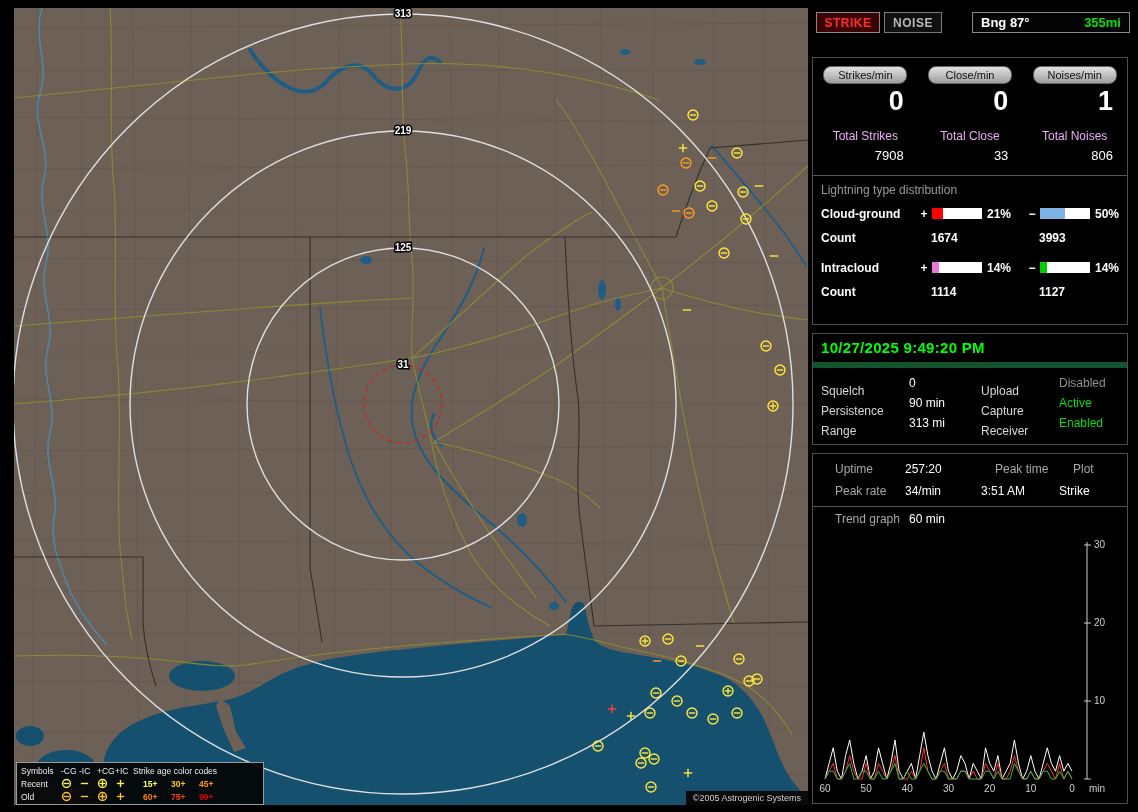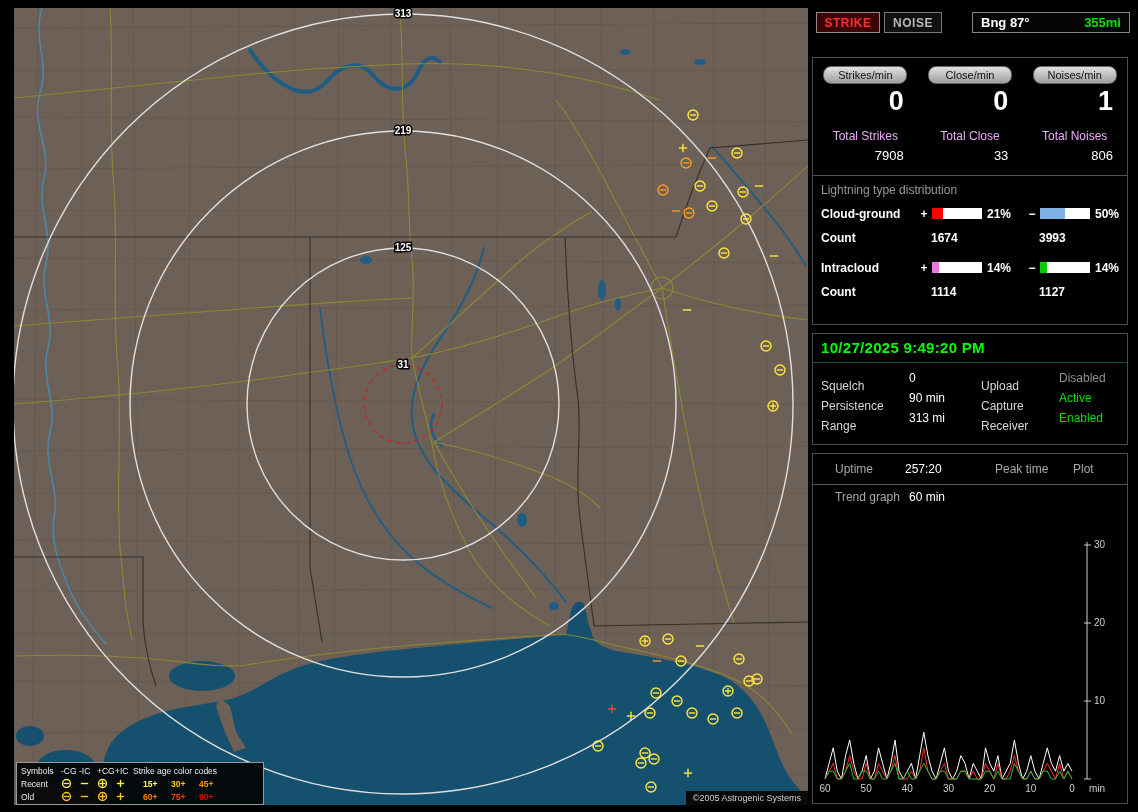--- a/index.html
+++ b/index.html
@@ -44,21 +44,21 @@
   .dist-title{color:#9a9a9a;font-size:12px;padding:7px 8px 0 8px;}
   .dist-row,.count-row{display:grid;grid-template-columns:96px 14px 52px 42px 14px 52px 40px;align-items:center;height:15px;margin:9px 0 0 8px;font-weight:bold;color:#fff;font-size:12px;}
   .dist-row .sign{text-align:center;}
   .bar{width:50px;height:11px;background:#fff;border:1px solid #000;}
   .bar i{display:block;height:100%;}
   .pct{padding-left:4px;}
   .count-row .c1{grid-column:3;}
   .count-row .c2{grid-column:6;}
   .dist-row.intra{margin-top:15px;}
 
-  .datetime{color:#00ff00;font-weight:bold;font-size:15px;letter-spacing:.3px;padding:5px 8px 6px 8px;border-bottom:1px solid #14532d;}
+  .datetime{color:#00ff00;font-weight:bold;font-size:15px;letter-spacing:.3px;padding:5px 8px 6px 8px;border-bottom:6px solid #14532d;}
   .status-row{display:grid;grid-template-columns:88px 72px 78px auto;padding:0 8px;height:20px;align-items:center;font-size:12px;}
   .status-row:first-of-type{margin-top:6px;}
   .lbl{color:#d8d8d8;margin-top:16px;}
   .val{color:#fff;}
   .dim{color:#909090;}
   .green{color:#00dd00;}
   .gray-lbl{color:#a8a8a8;margin-left:14px;}
 
   .session-row{display:grid;grid-template-columns:84px 76px 78px auto;padding:0 8px;height:22px;align-items:center;font-size:12px;}
   .session-row:first-of-type{margin-top:4px;}
@@ -492,20 +492,26 @@
       </div>
     </div>
 
     <div class="panel session">
       <div class="session-row">
         <span class="gray-lbl">Uptime</span>
         <span class="val">257:20</span>
         <span class="gray-lbl">Peak time</span>
         <span class="gray-lbl">Plot</span>
       </div>
+      <div class="session-row">
+        <span class="gray-lbl">Peak rate</span>
+        <span class="val">34/min</span>
+        <span class="val">3:51 AM</span>
+        <span class="val">Strike</span>
+      </div>
       <div class="trend-divider"></div>
       <div class="trend-row">
         <span class="gray-lbl">Trend graph</span>
         <span class="val">60 min</span>
       </div>
       <svg id="trend-svg" width="310" height="265" viewBox="0 0 310 265">
           <line x1="270" y1="8" x2="270" y2="245" stroke="#cfcfcf" stroke-width="1"></line>
           <line x1="267" y1="11" x2="274" y2="11" stroke="#cfcfcf" stroke-width="1"></line>
           <text x="277" y="14" class="tick-text">30</text>
           <line x1="267" y1="89" x2="274" y2="89" stroke="#cfcfcf" stroke-width="1"></line>

